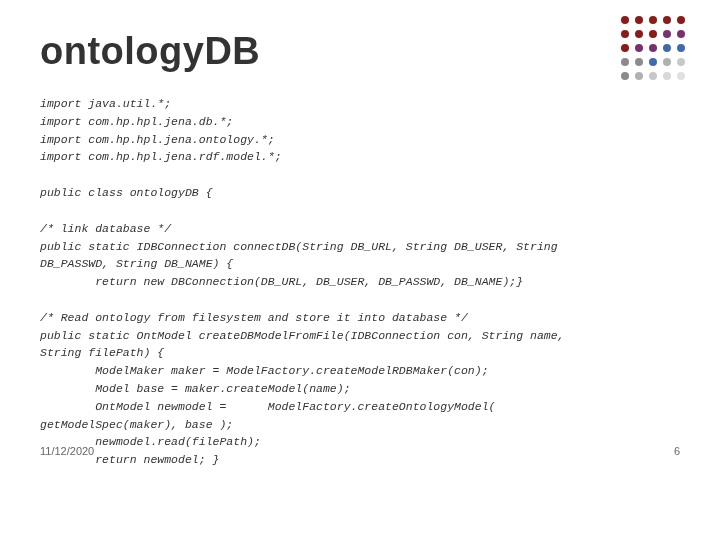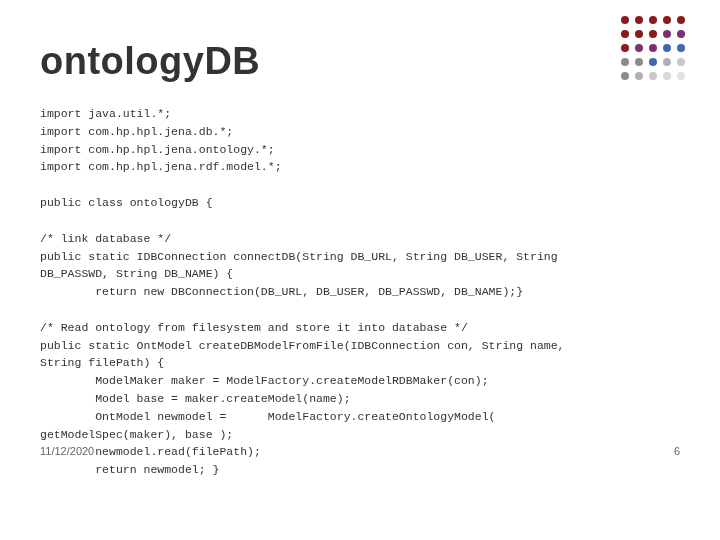--- a/index.html
+++ b/index.html
@@ -11,37 +11,38 @@
       font-family: Arial, sans-serif;
       overflow: hidden;
       position: relative;
     }
 
     .slide {
       width: 720px;
       height: 469px;
       background: #ffffff;
       position: relative;
-      padding: 40px 40px 20px 40px;
+      padding: 30px 40px 20px 40px;
     }
 
     .title {
       font-size: 38px;
       font-weight: bold;
       color: #333333;
       margin-bottom: 22px;
       letter-spacing: 0.5px;
     }
 
     .code-block {
       font-family: 'Courier New', Courier, monospace;
       font-size: 11.5px;
       color: #333333;
       line-height: 1.55;
       white-space: pre;
+      font-style: italic;
     }
 
     .footer {
       position: absolute;
       bottom: 12px;
       left: 40px;
       font-size: 11px;
       color: #666666;
     }
 

